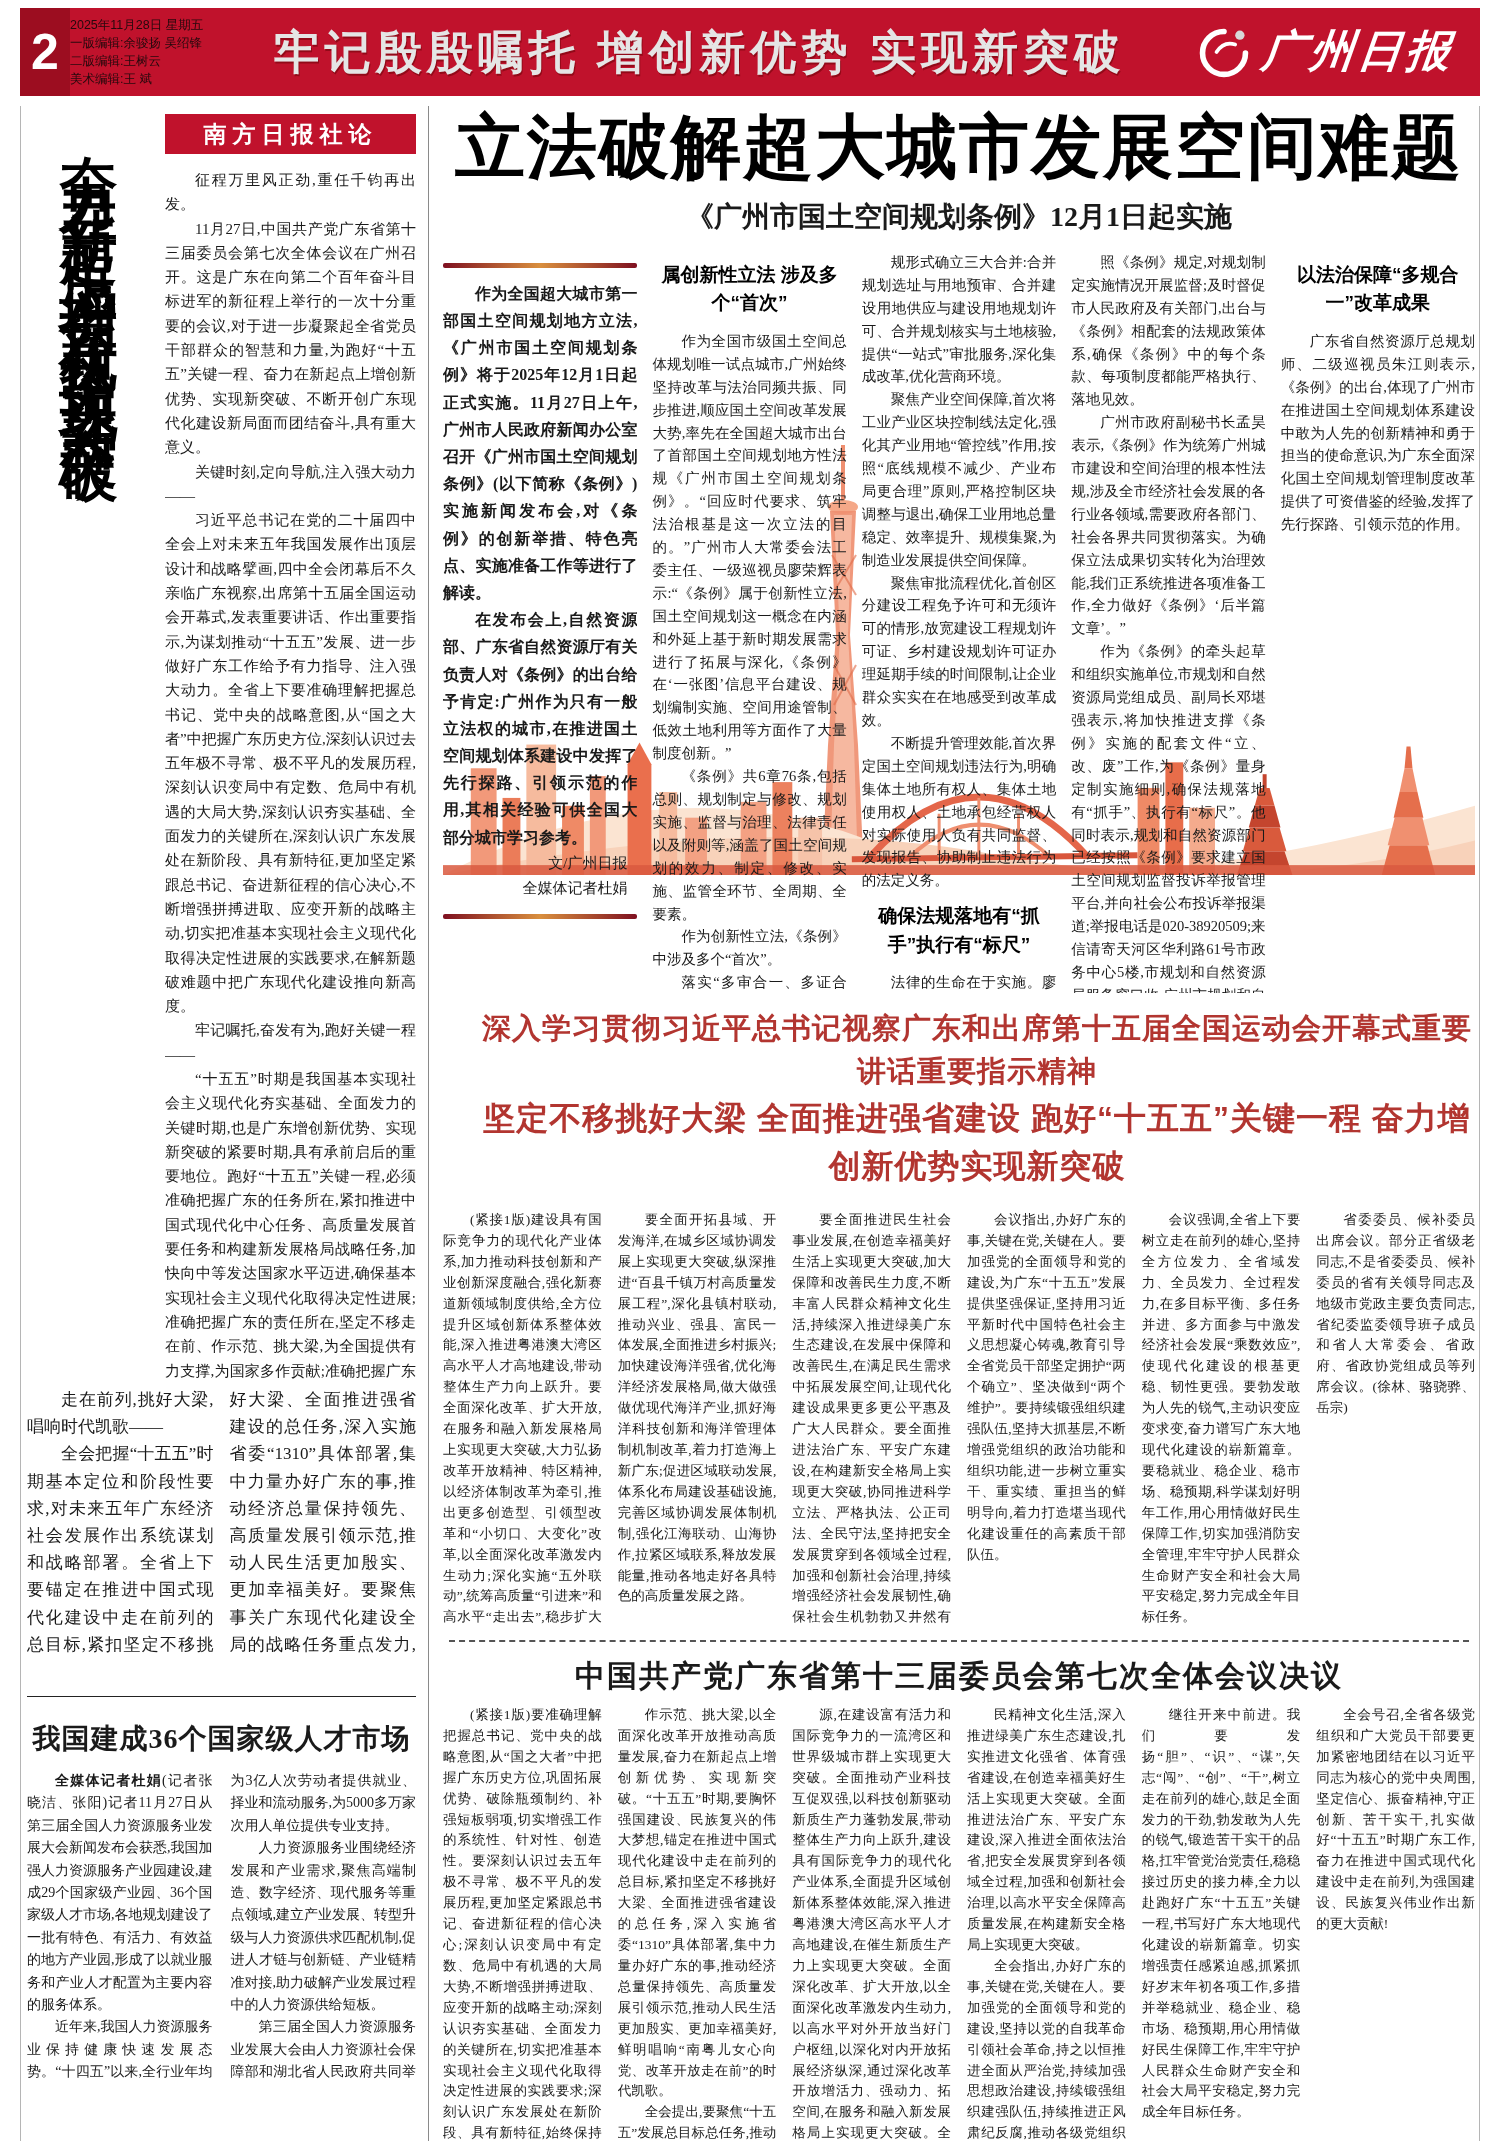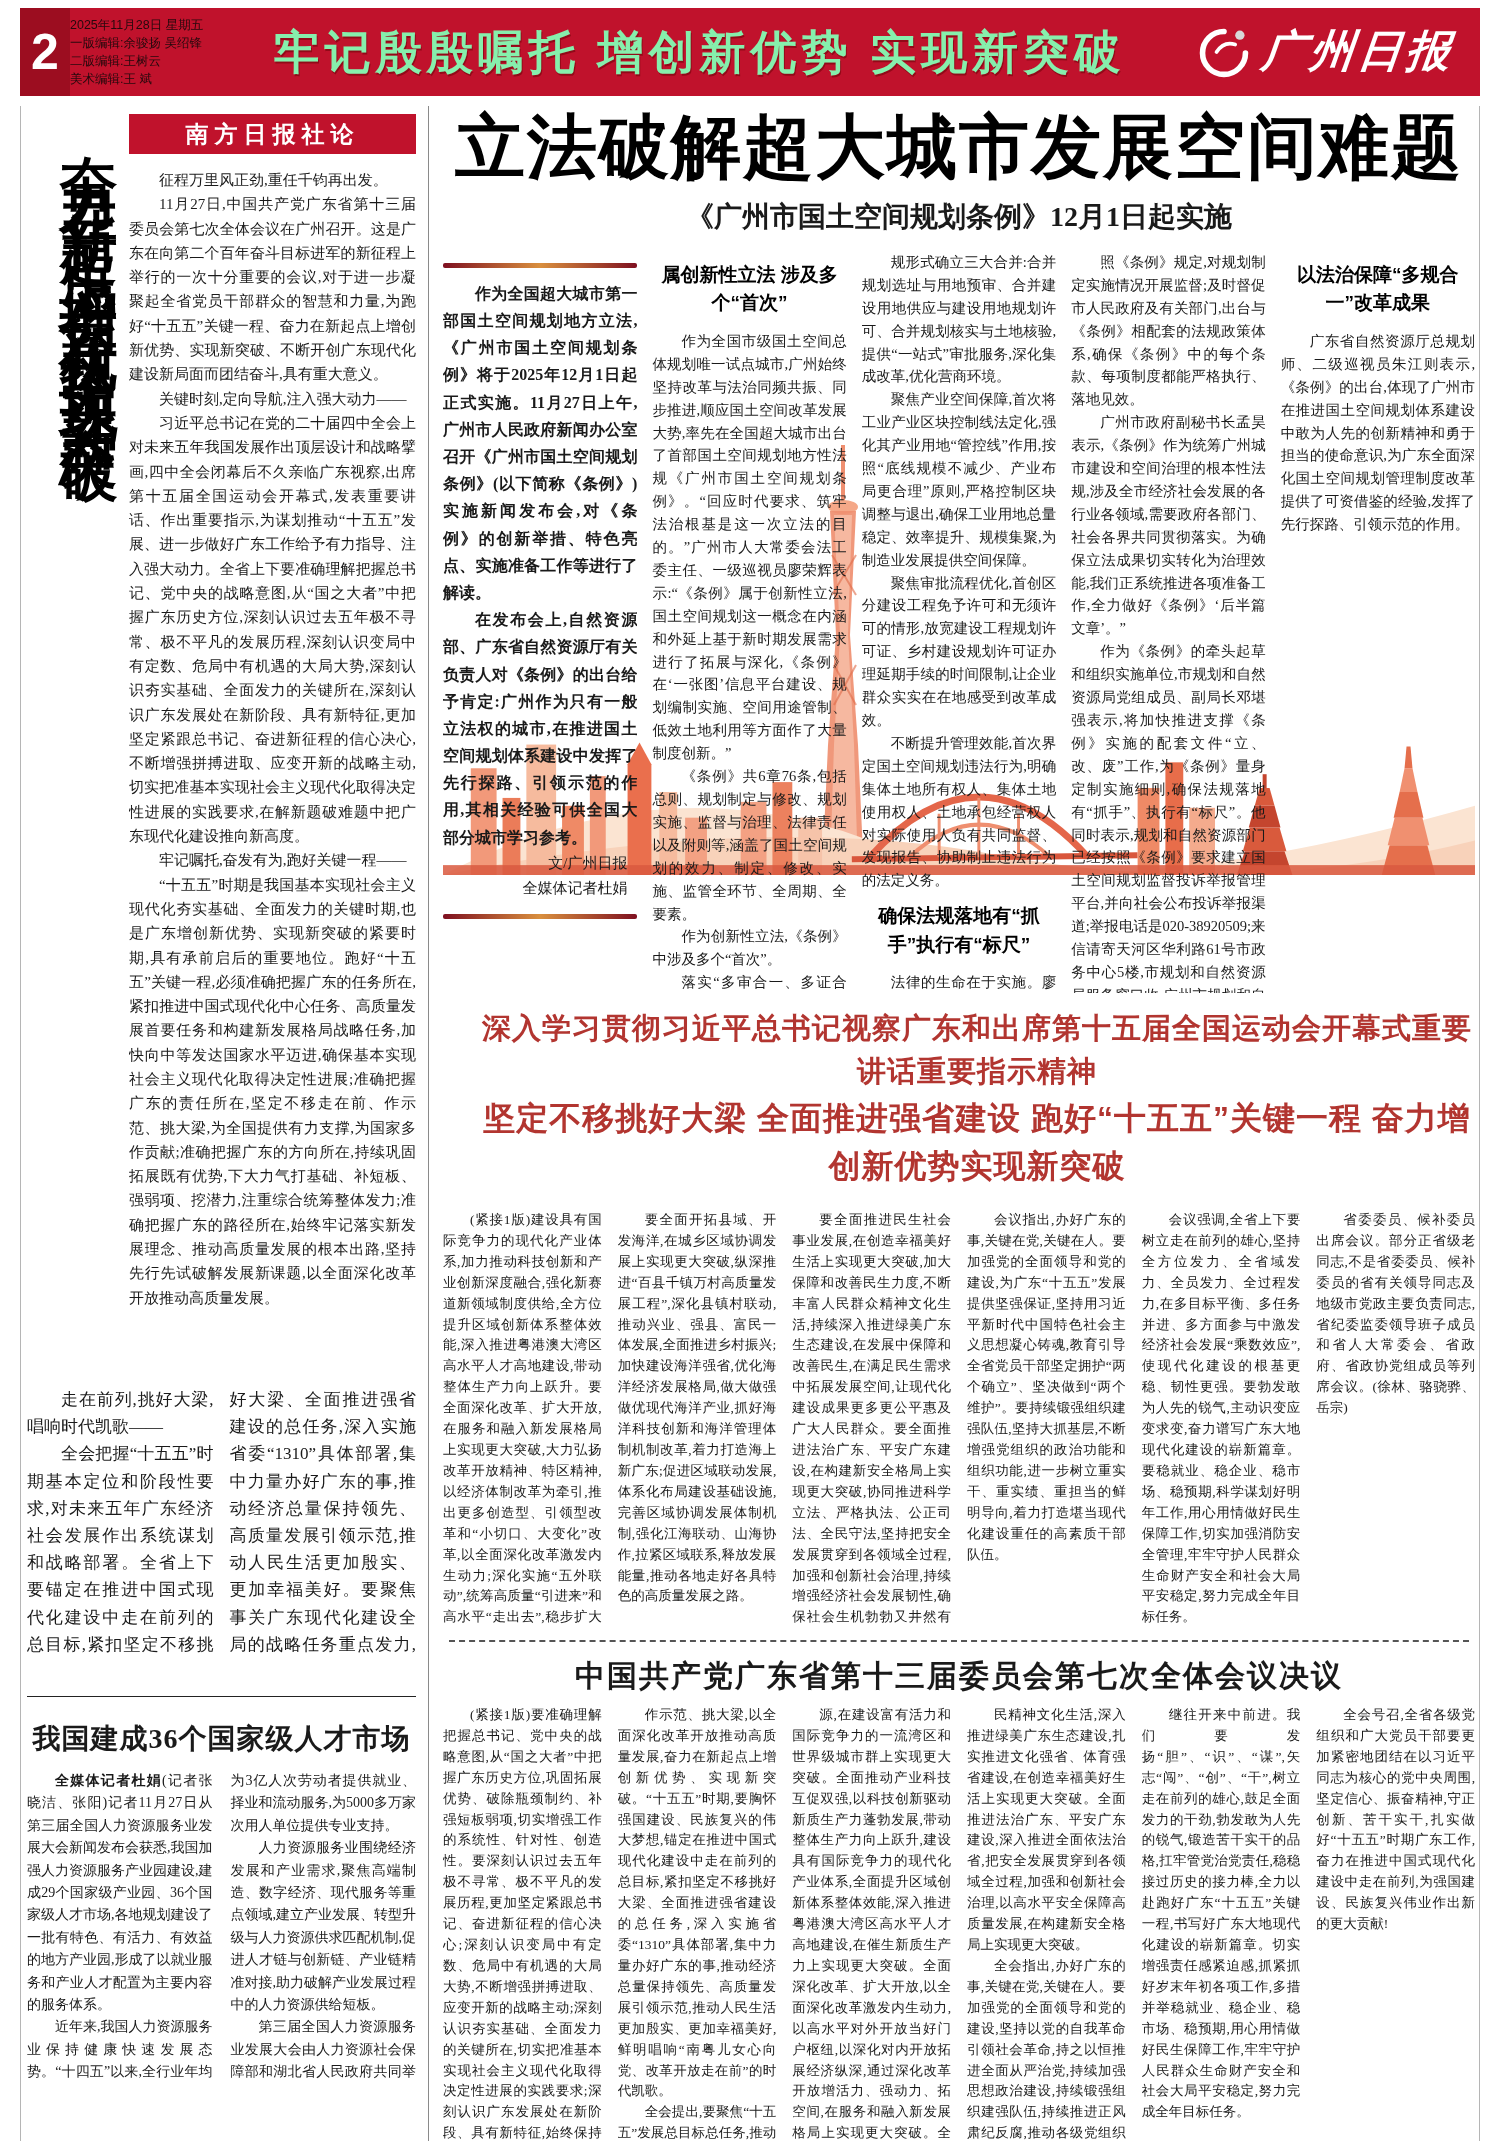--- a/index.html
+++ b/index.html
@@ -21,21 +21,21 @@
     width: 50px; background: #9c0d20; color: #fff;
     display: flex; align-items: center; justify-content: center;
     font: 900 50px "Liberation Sans", sans-serif;
   }
   .edit-block {
     padding: 8px 0 0 0; color: #26090d;
     font: 12.5px/1.45 "Liberation Sans", sans-serif; white-space: nowrap;
   }
   .slogan {
     flex: 1; display: flex; align-items: center; justify-content: center;
-    color: #86efac; font: 900 46px/1 "Liberation Sans", sans-serif;
+    color: #e5e5e5; font: 900 46px/1 "Liberation Sans", sans-serif;
     letter-spacing: 5px; text-shadow: 1px 2px 0 rgba(90,0,0,.45);
   }
   .brand { display: flex; align-items: center; gap: 10px; padding-right: 26px; }
   .brand svg { width: 56px; height: 56px; }
   .brand-name {
     color: #fff; font: italic 700 44px/1 "Liberation Serif", serif;
     letter-spacing: 4px; transform: skewX(-6deg);
   }
 
   
@@ -43,21 +43,21 @@
   .left-region { width: 408px; padding: 4px 12px 0 6px; border-right: 1px solid #8a8a8a; }
   .right-region { flex: 1; padding: 0 4px 0 14px; }
 
   
   .editorial-top { display: flex; gap: 10px; }
   .vert-title {
     writing-mode: vertical-rl; text-orientation: upright;
     font: 900 58px/1.06 "Liberation Serif", serif; letter-spacing: 18px;
     height: 1268px; width: 92px; text-align: justify; color:#000;
   }
-  .edi-col { flex: 1; }
+  .edi-col { flex: 1; margin-left: 36px; }
   .edi-box {
     background: #c0122c; color: #fff; text-align: center;
     font: 700 23px/40px "Liberation Sans", sans-serif; letter-spacing: 6px;
     margin: 4px 0 14px 0;
   }
   .edi-text { font-size: 15px; line-height: 1.62; height: 1212px; overflow: hidden; }
   .edi-part-b {
     margin-top: 6px; column-count: 2; column-gap: 16px;
     font-size: 17px; line-height: 1.6; height: 296px; overflow: hidden;
   }

